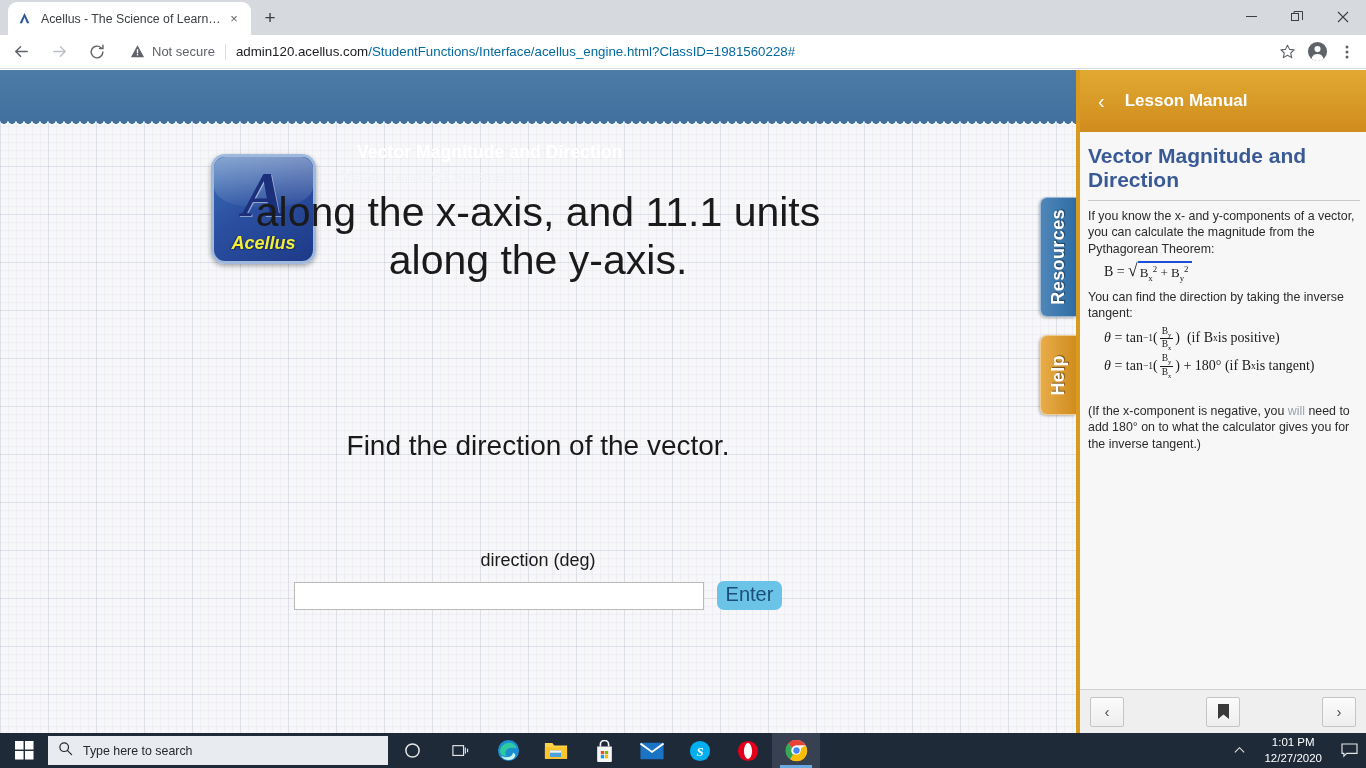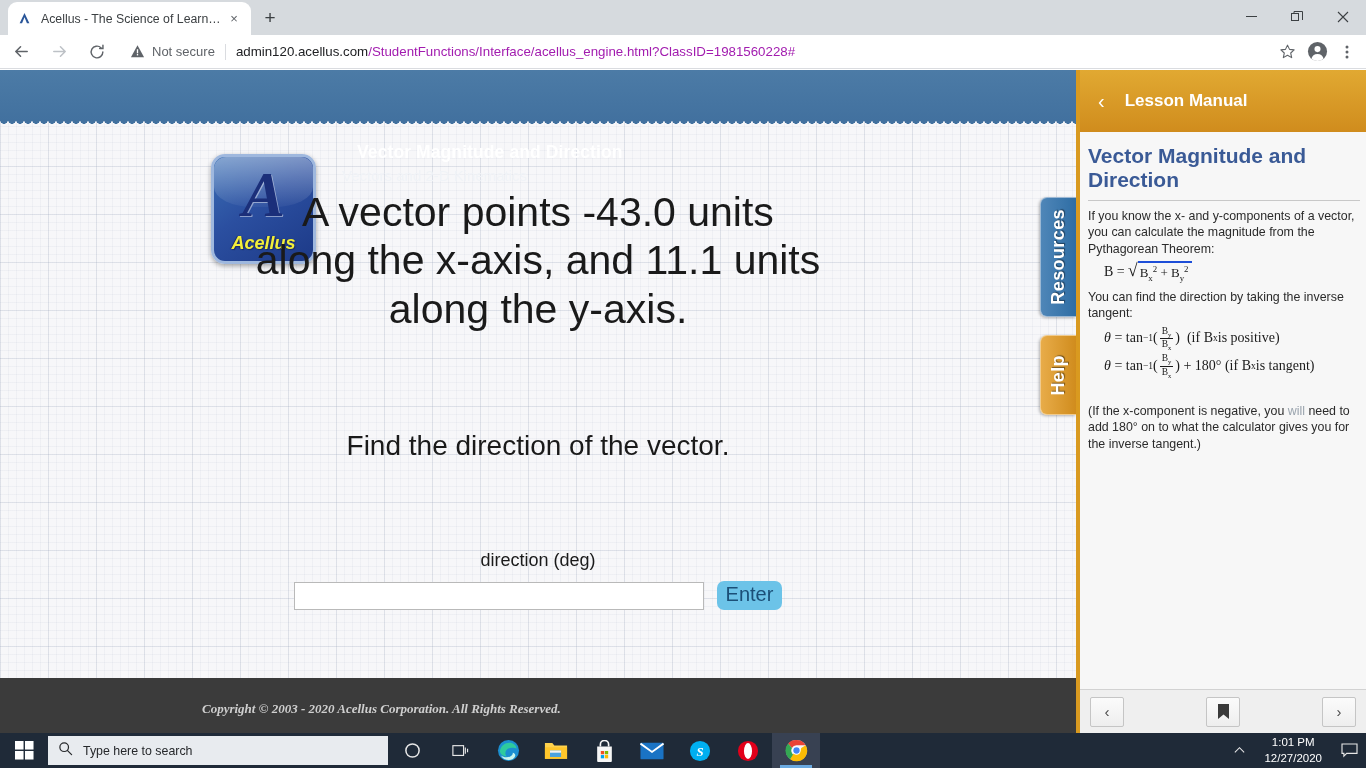--- a/index.html
+++ b/index.html
@@ -50,21 +50,21 @@
   .navbtn.forward { color: #bdc1c6; }
   .omnibox {
     flex: 1 1 auto; height: 28px; margin: 0 8px 0 6px;
     display: flex; align-items: center; padding-left: 10px;
     font-size: 13.2px; color: #202124; background: #fff;
   }
   .notsecure { display:flex; align-items:center; color:#5f6368; font-size:13px; }
   .notsecure .warnico { margin-right: 7px; display:flex; }
   .urlsep { width:1px; height:16px; background:#dadce0; margin:0 10px; }
   .urltext { color: #202124; font-size: 13.3px; white-space: nowrap; }
-  .urltext .dim { color: #a21caf; }
+  .urltext .dim { color: #0369a1; }
   .tb-icons { display:flex; align-items:center; padding-right: 4px; }
   .tb-ico { width: 30px; height: 30px; display:flex; align-items:center; justify-content:center; color:#5f6368; cursor:pointer; }
 
   
   .page { position: absolute; top: 70px; left: 0; width: 1366px; height: 663px; overflow:hidden; background:#fff; }
 
   
   .acellus-main {
     position: absolute; left: 0; top: 0; width: 1076px; height: 663px;
     background:
@@ -332,38 +332,34 @@
       <div class="logo">
         <div class="sheen"></div>
         <div class="bigA">A</div>
         <div class="wordmark">Acellus</div>
       </div>
 
       <div class="hdr-title">Vector Magnitude and Direction</div>
       <div class="hdr-sub">Vectors and 2-D Kinematics</div>
 
       <div class="qtext">
-        <div>A vector points -43.0 units</div>
         <div>along the x-axis, and 11.1 units</div>
         <div>along the y-axis.</div>
       </div>
 
       <div class="qprompt">Find the direction of the vector.</div>
 
       <div class="answer-block">
         <div class="ans-label">direction (deg)</div>
         <div class="ans-row">
           <input class="ans-input" type="text" value="" style="">
           <button class="enter-btn">Enter</button>
         </div>
       </div>
 
-      <div class="footer">
-        <div class="footer-text">Copyright © 2003 - 2020 Acellus Corporation.  All Rights Reserved.</div>
-      </div>
     </div>
 
     <div class="sidetab resources">
       <span>Resources</span>
     </div>
     <div class="sidetab help">
       <span>Help</span>
     </div>
 
     <div class="manual">

